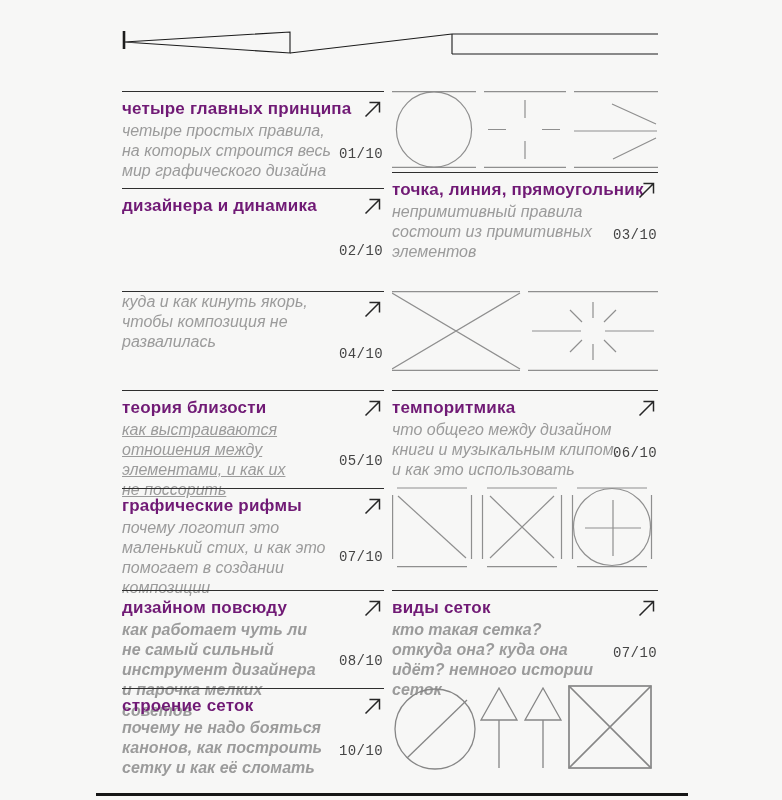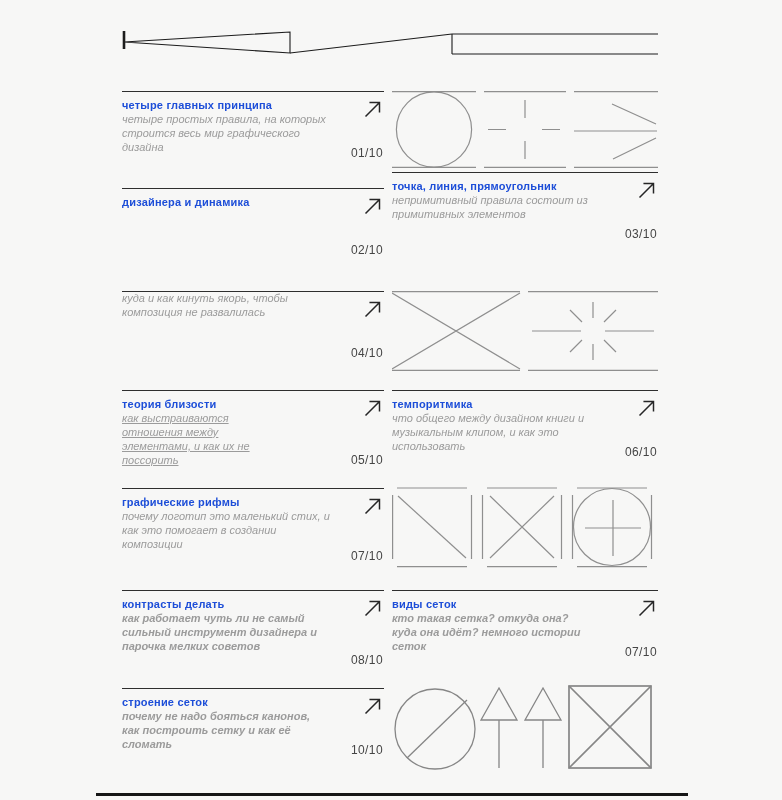--- a/index.html
+++ b/index.html
@@ -12,43 +12,43 @@
   .canvas{position:absolute;inset:0;}
 
   
   .cell{
     position:absolute;
     border-top:1px solid #2e2e2e;
     height:92px;
   }
   .cell .title{
     margin:7px 0 2px 0;
-    font-size:11px;
+    font-size:17px;
     font-weight:700;
     letter-spacing:.2px;
-    color:#1d4ed8;
+    color:#701a75;
   }
   .cell .desc{
     margin:0;
     font-style:italic;
-    font-size:11px;
+    font-size:16px;
     line-height:1.26;
     color:#9b9b9b;
     max-width:215px;
   }
   .cell .desc.narrow{max-width:165px;text-decoration:underline;}
   .cell .desc.mid{max-width:202px;font-weight:bold;}
   .arrow{
     position:absolute;top:7px;right:1px;
     width:21px;height:21px;
   }
   .num{
     position:absolute;top:54px;right:1px;
-    font-family:Liberation Sans, sans-serif;
-    font-size:12px;letter-spacing:.4px;color:#454545;padding-left:28px;
+    font-family:Liberation Mono, monospace;
+    font-size:14px;letter-spacing:.4px;color:#454545;padding-left:28px;
   }
   svg{display:block;}
   .gfx{position:absolute;}
   .footer-bar{
     position:absolute;left:96px;top:793px;width:592px;height:3px;
     background:#161616;
   }
 </style>
 </head>
 <body>
@@ -153,21 +153,21 @@
       <path d="M6 9 L74 71"></path>
       <path d="M95 1 H165 M95 79.6 H165 M90.5 8 V72 M169.5 8 V72"></path>
       <path d="M98 9 L162 71 M162 9 L98 71"></path>
       <path d="M185 1 H255 M185 79.6 H255 M180.5 8 V72 M259.5 8 V72"></path>
       <circle cx="220" cy="40" r="38.5"></circle>
       <path d="M193 41 H249 M221 13 V69"></path>
     </g>
   </svg>
 
   <section class="cell" style="left:122px;top:590px;width:262px">
-    <h3 class="title">контрасты делать</h3>
+    <h3 class="title">дизайном повсюду</h3>
     <p class="desc mid">как работает чуть ли не самый сильный инструмент дизайнера и парочка мелких советов</p>
     <svg class="arrow" viewBox="0 0 24 24">
       <path d="M4 20 L20 4 M8.5 4 H20 V15.5" stroke="#262626" stroke-width="1.7" fill="none"></path>
     </svg>
     <span class="num" style="top:62px">08/10</span>
   </section>
 
   <section class="cell" style="left:392px;top:590px;width:266px">
     <h3 class="title">виды сеток</h3>
     <p class="desc mid">кто такая сетка? откуда она? куда она идёт? немного истории сеток</p>

